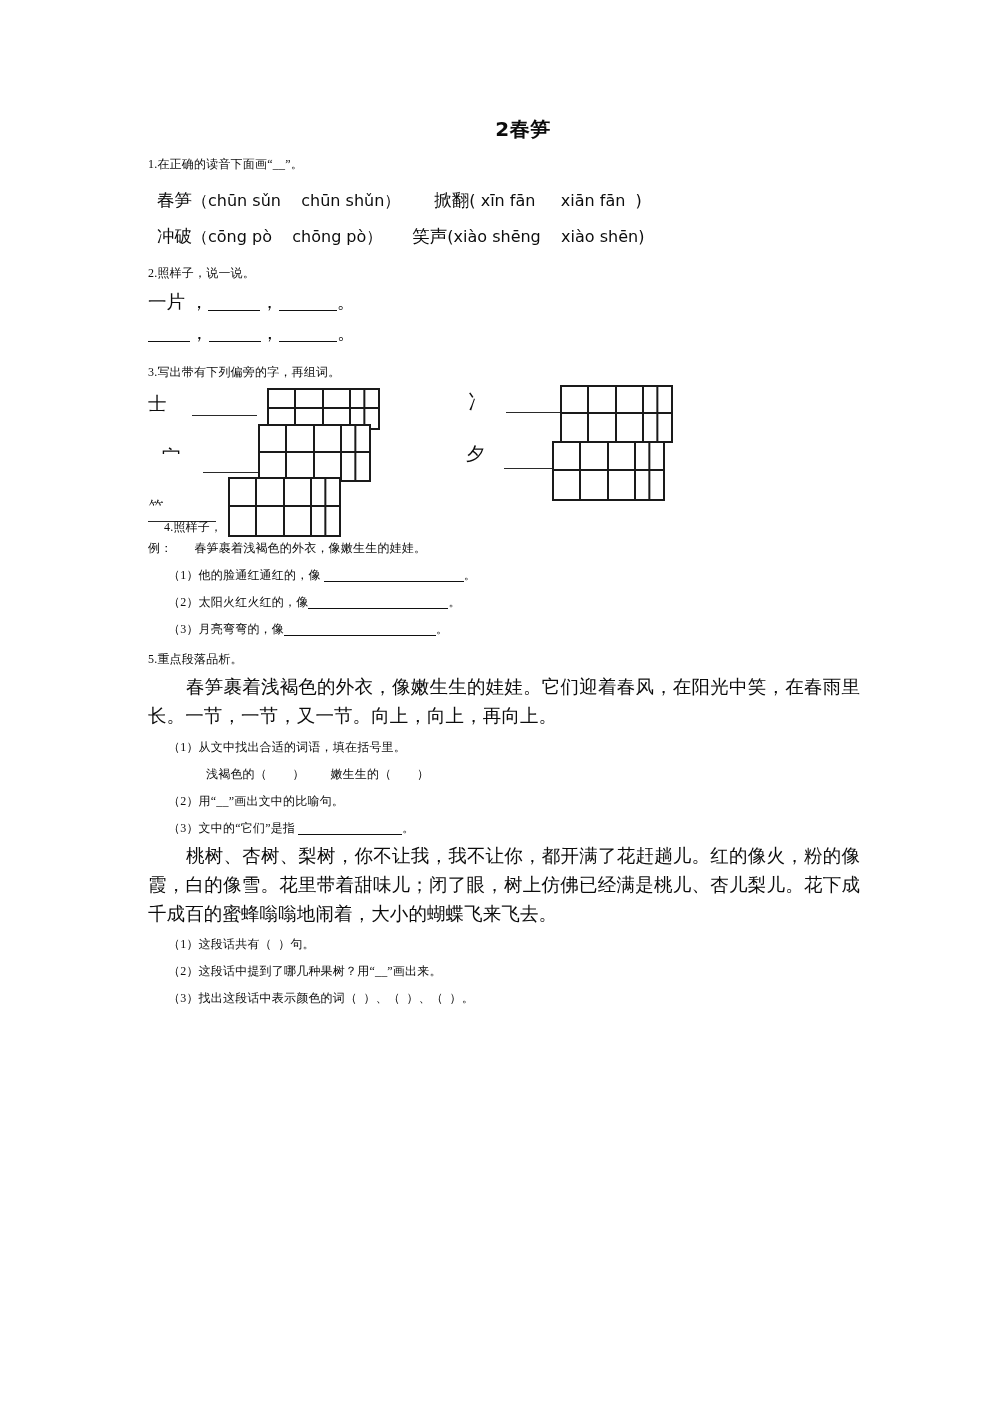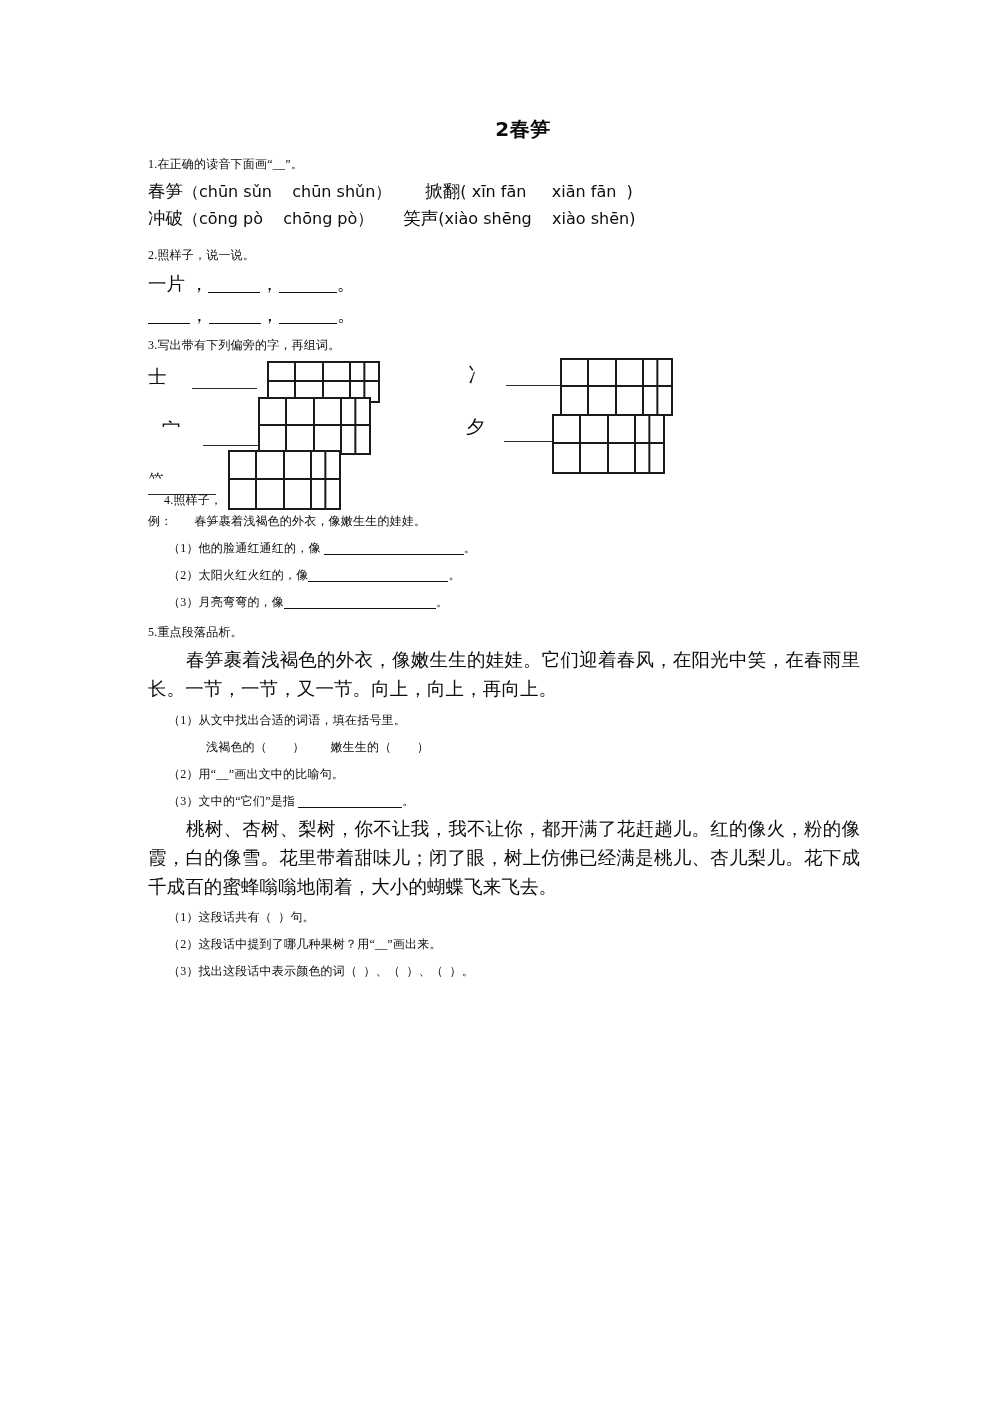--- a/index.html
+++ b/index.html
@@ -61,21 +61,21 @@
     letter-spacing: 0.1px;
   }
   .indent2 { text-indent: 38px; }
   .pad-sub { padding-left: 20px; }
   .pad-sub2 { padding-left: 58px; }
 
   .pinyin {
     font-size: 17.5px;
     line-height: 27px;
     white-space: pre;
-    margin: 0;
+    margin: 9px;
   }
   .py { font-family: "DejaVu Sans", "Liberation Sans", sans-serif; font-size: 16px; }
 
   
   .blank {
     display: inline-block;
     border-bottom: 1.4px solid #111;
     vertical-align: -3px;
     height: 14px;
   }
@@ -141,21 +141,21 @@
     <div class="pinyin"><span>春笋</span><span class="py">（chūn sǔn    chūn shǔn）</span><span style="display:inline-block;width:34px"></span><span>掀翻</span><span class="py">( xīn fān     xiān fān  )</span></div>
 
     <div class="pinyin"><span>冲破</span><span class="py">（cōng pò    chōng pò）</span><span style="display:inline-block;width:30px"></span><span>笑声</span><span class="py">(xiào shēng    xiào shēn)</span></div>
 
     <div class="line" style="margin-top:10px">2.照样子，说一说。</div>
 
     <div class="pattern"><span>一片 ，</span><span class="blank" style="width:52px"></span><span>，</span><span class="blank" style="width:58px"></span><span>。</span></div>
 
     <div class="pattern"><span class="blank" style="width:42px"></span><span>，</span><span class="blank" style="width:52px"></span><span>，</span><span class="blank" style="width:58px"></span><span>。</span></div>
 
-    <div class="line" style="margin-top:1px">3.写出带有下列偏旁的字，再组词。</div>
+    <div class="line" style="margin-top:10px">3.写出带有下列偏旁的字，再组词。</div>
 
     <div class="grid-zone">
 
       <div class="rad" style="left:0px; top:6px;">士</div>
       <div class="rad-line" style="left:44px; top:27px; width:65px;"></div>
 
       <div class="rad" style="left:14px; top:58px;">宀</div>
       <div class="rad-line" style="left:55px; top:84px; width:65px;"></div>
 
       <div class="rad" style="left:0px; top:110px; font-size:16px;">𥫗</div>

